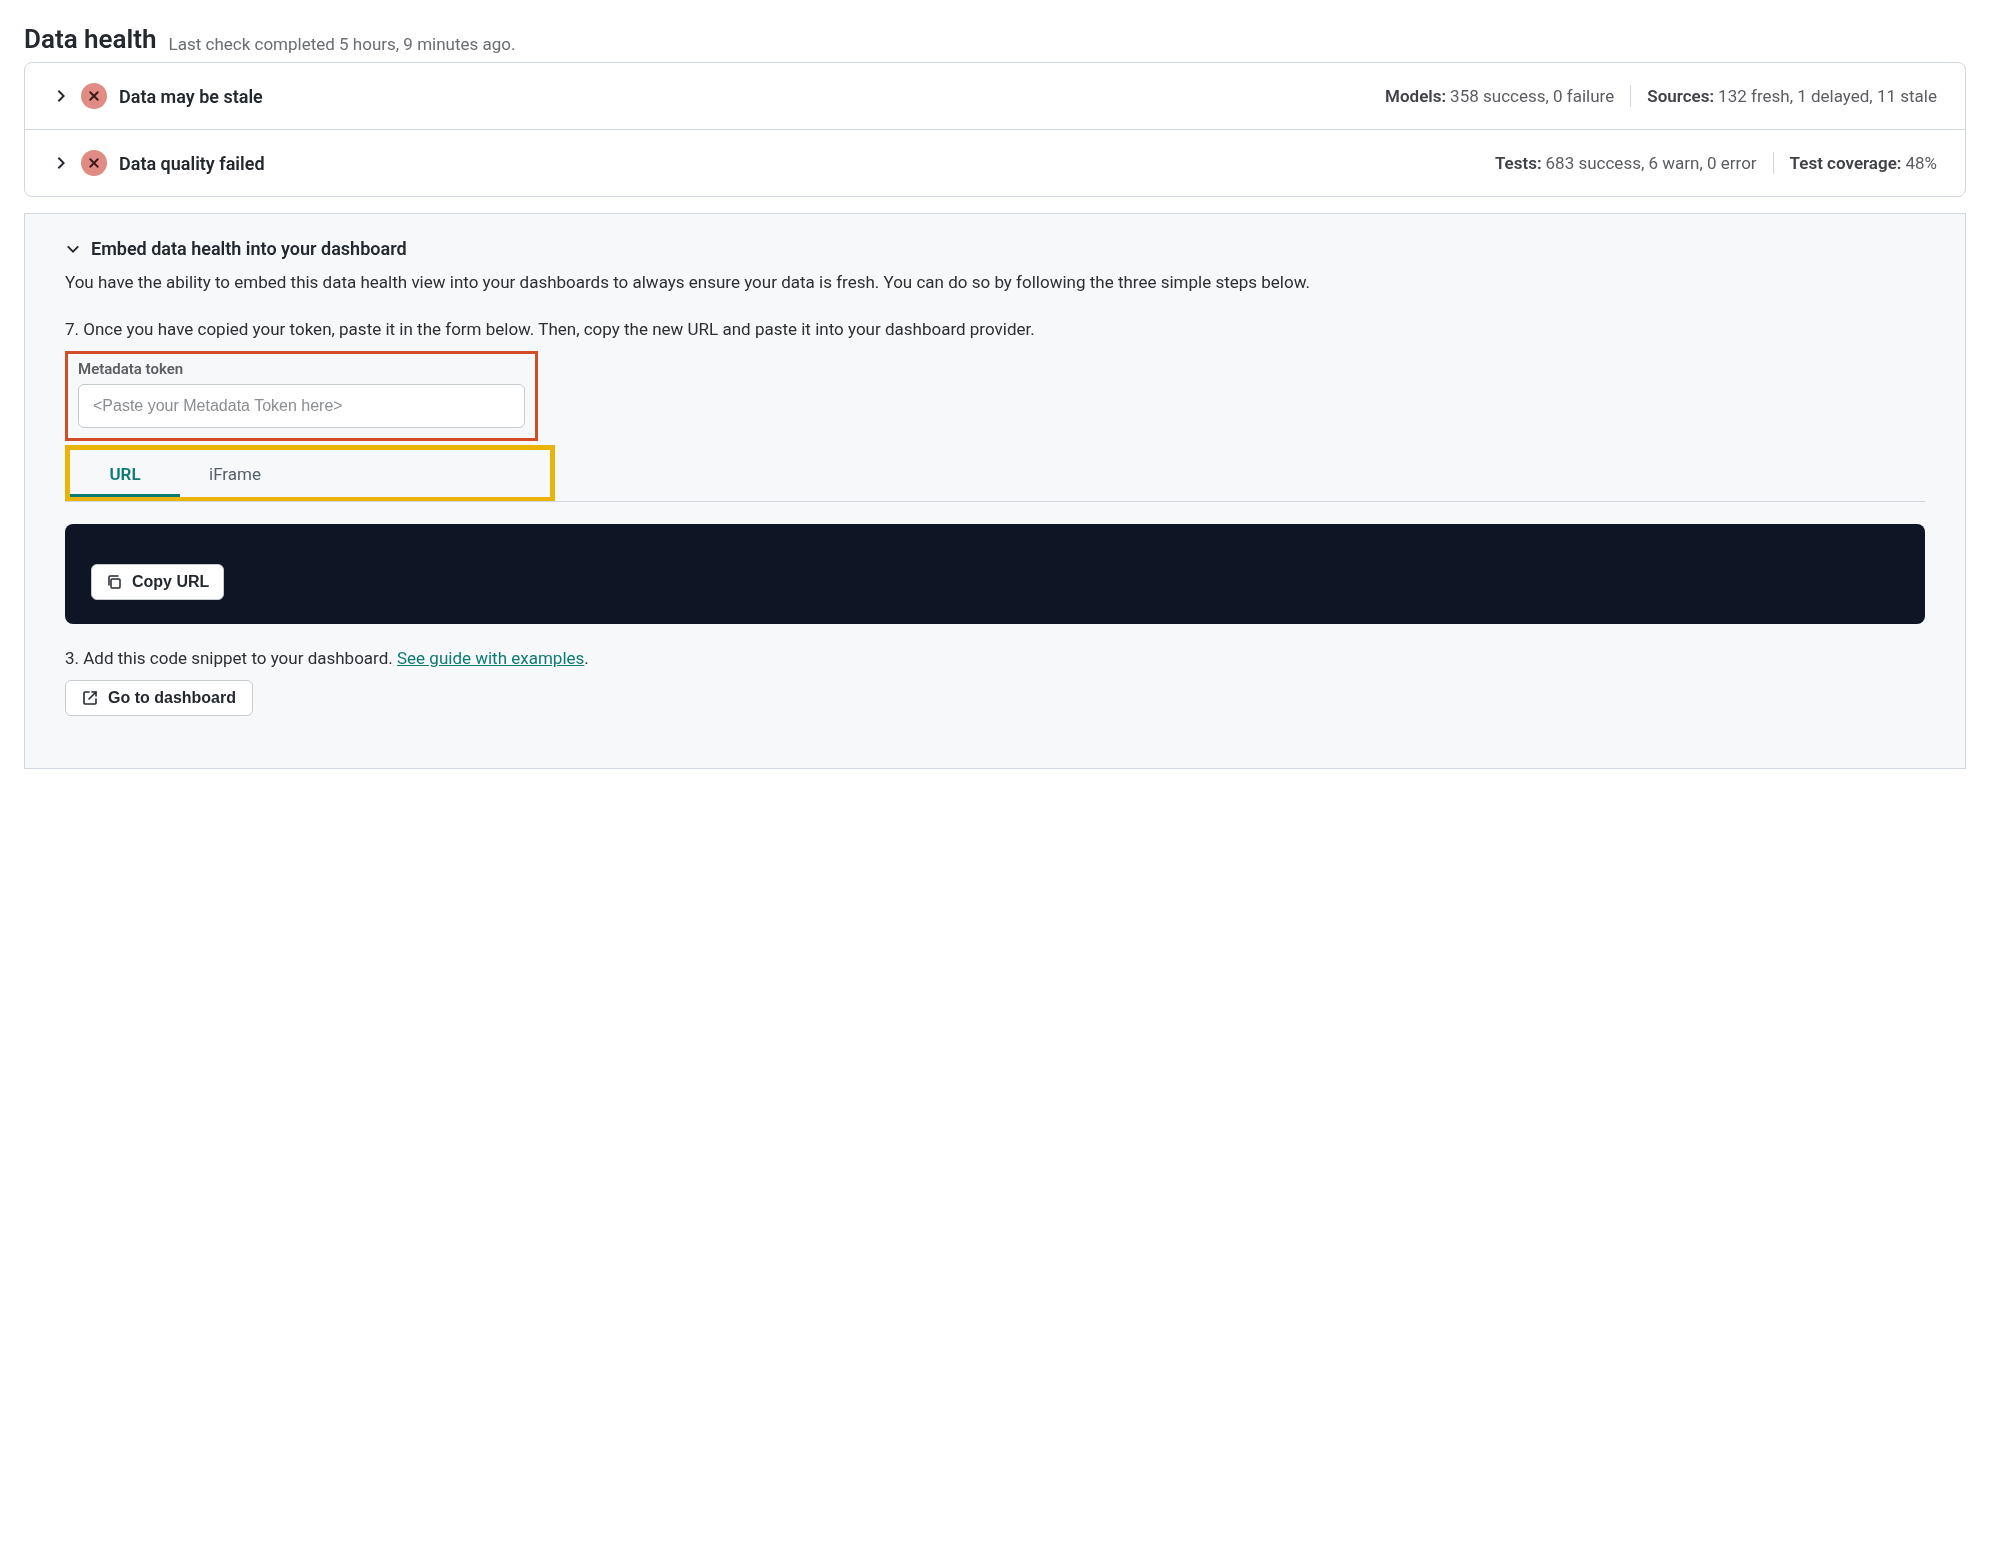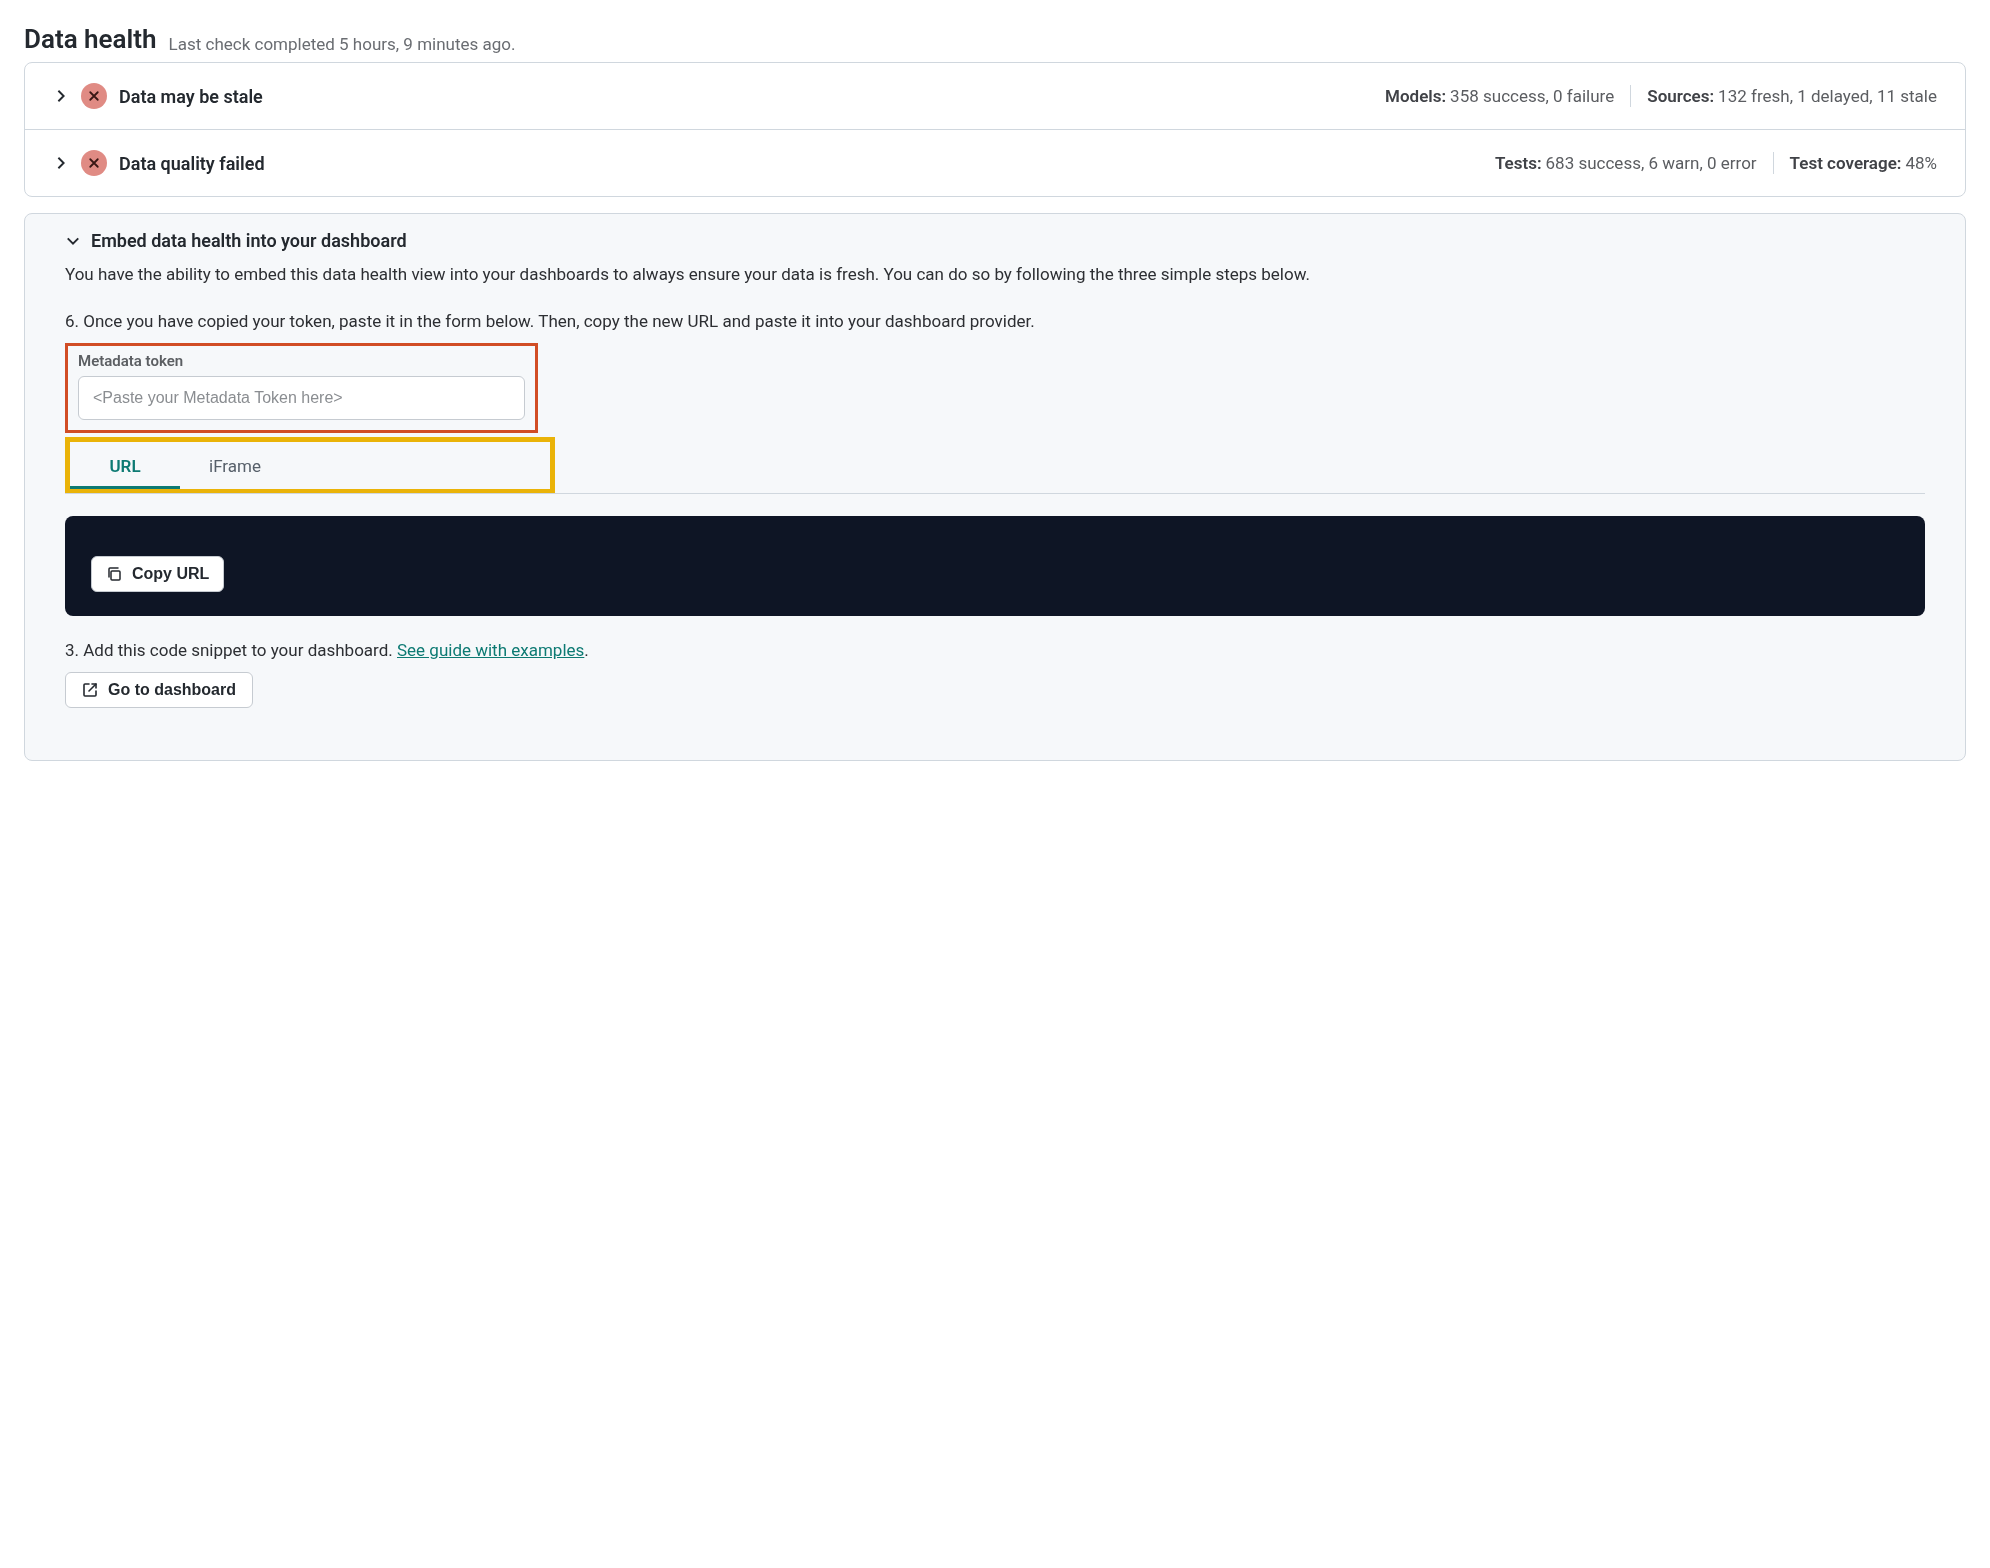--- a/index.html
+++ b/index.html
@@ -83,23 +83,23 @@
   .stat-label {
     font-weight: 600;
     color: #404247;
   }
   .stat-value {
     color: #5b5d61;
     margin-left: 4px;
   }
   .embed-card {
     border: 1px solid #d0d7de;
-    border-radius: 8px;
+    border-radius: 0;
     background: #f6f8fa;
-    padding: 16px 40px 32px 40px;
+    padding: 24px 40px 32px 40px;
   }
   .embed-header {
     display: flex;
     align-items: center;
     gap: 10px;
     margin-bottom: 10px;
   }
   .embed-title {
     font-size: 18px;
     font-weight: 600;
@@ -283,21 +283,21 @@
           <path d="M2 5l6 6 6-6"></path>
         </svg>
     </span>
     <span class="embed-title">Embed data health into your dashboard</span>
   </div>
 
   <div class="embed-desc">You have the ability to embed this data health view into your dashboards to always ensure your data is fresh. You can do so by following the three simple steps below.</div>
 
 
   <div class="step">
-    <div class="step-text">6. Once you have copied your token, paste it in the form below. Then, copy the new URL and paste it into your dashboard provider.</div>
+    <div class="step-text">7. Once you have copied your token, paste it in the form below. Then, copy the new URL and paste it into your dashboard provider.</div>
 
     <div class="highlight-box">
       <div class="field-label">Metadata token</div>
       <input type="text" class="text-input" placeholder="&lt;Paste your Metadata Token here&gt;" style="">
     </div>
 
     <div class="tabs-highlight">
       <div class="tabs">
         <div class="tab active">URL</div>
         <div class="tab">iFrame</div>

